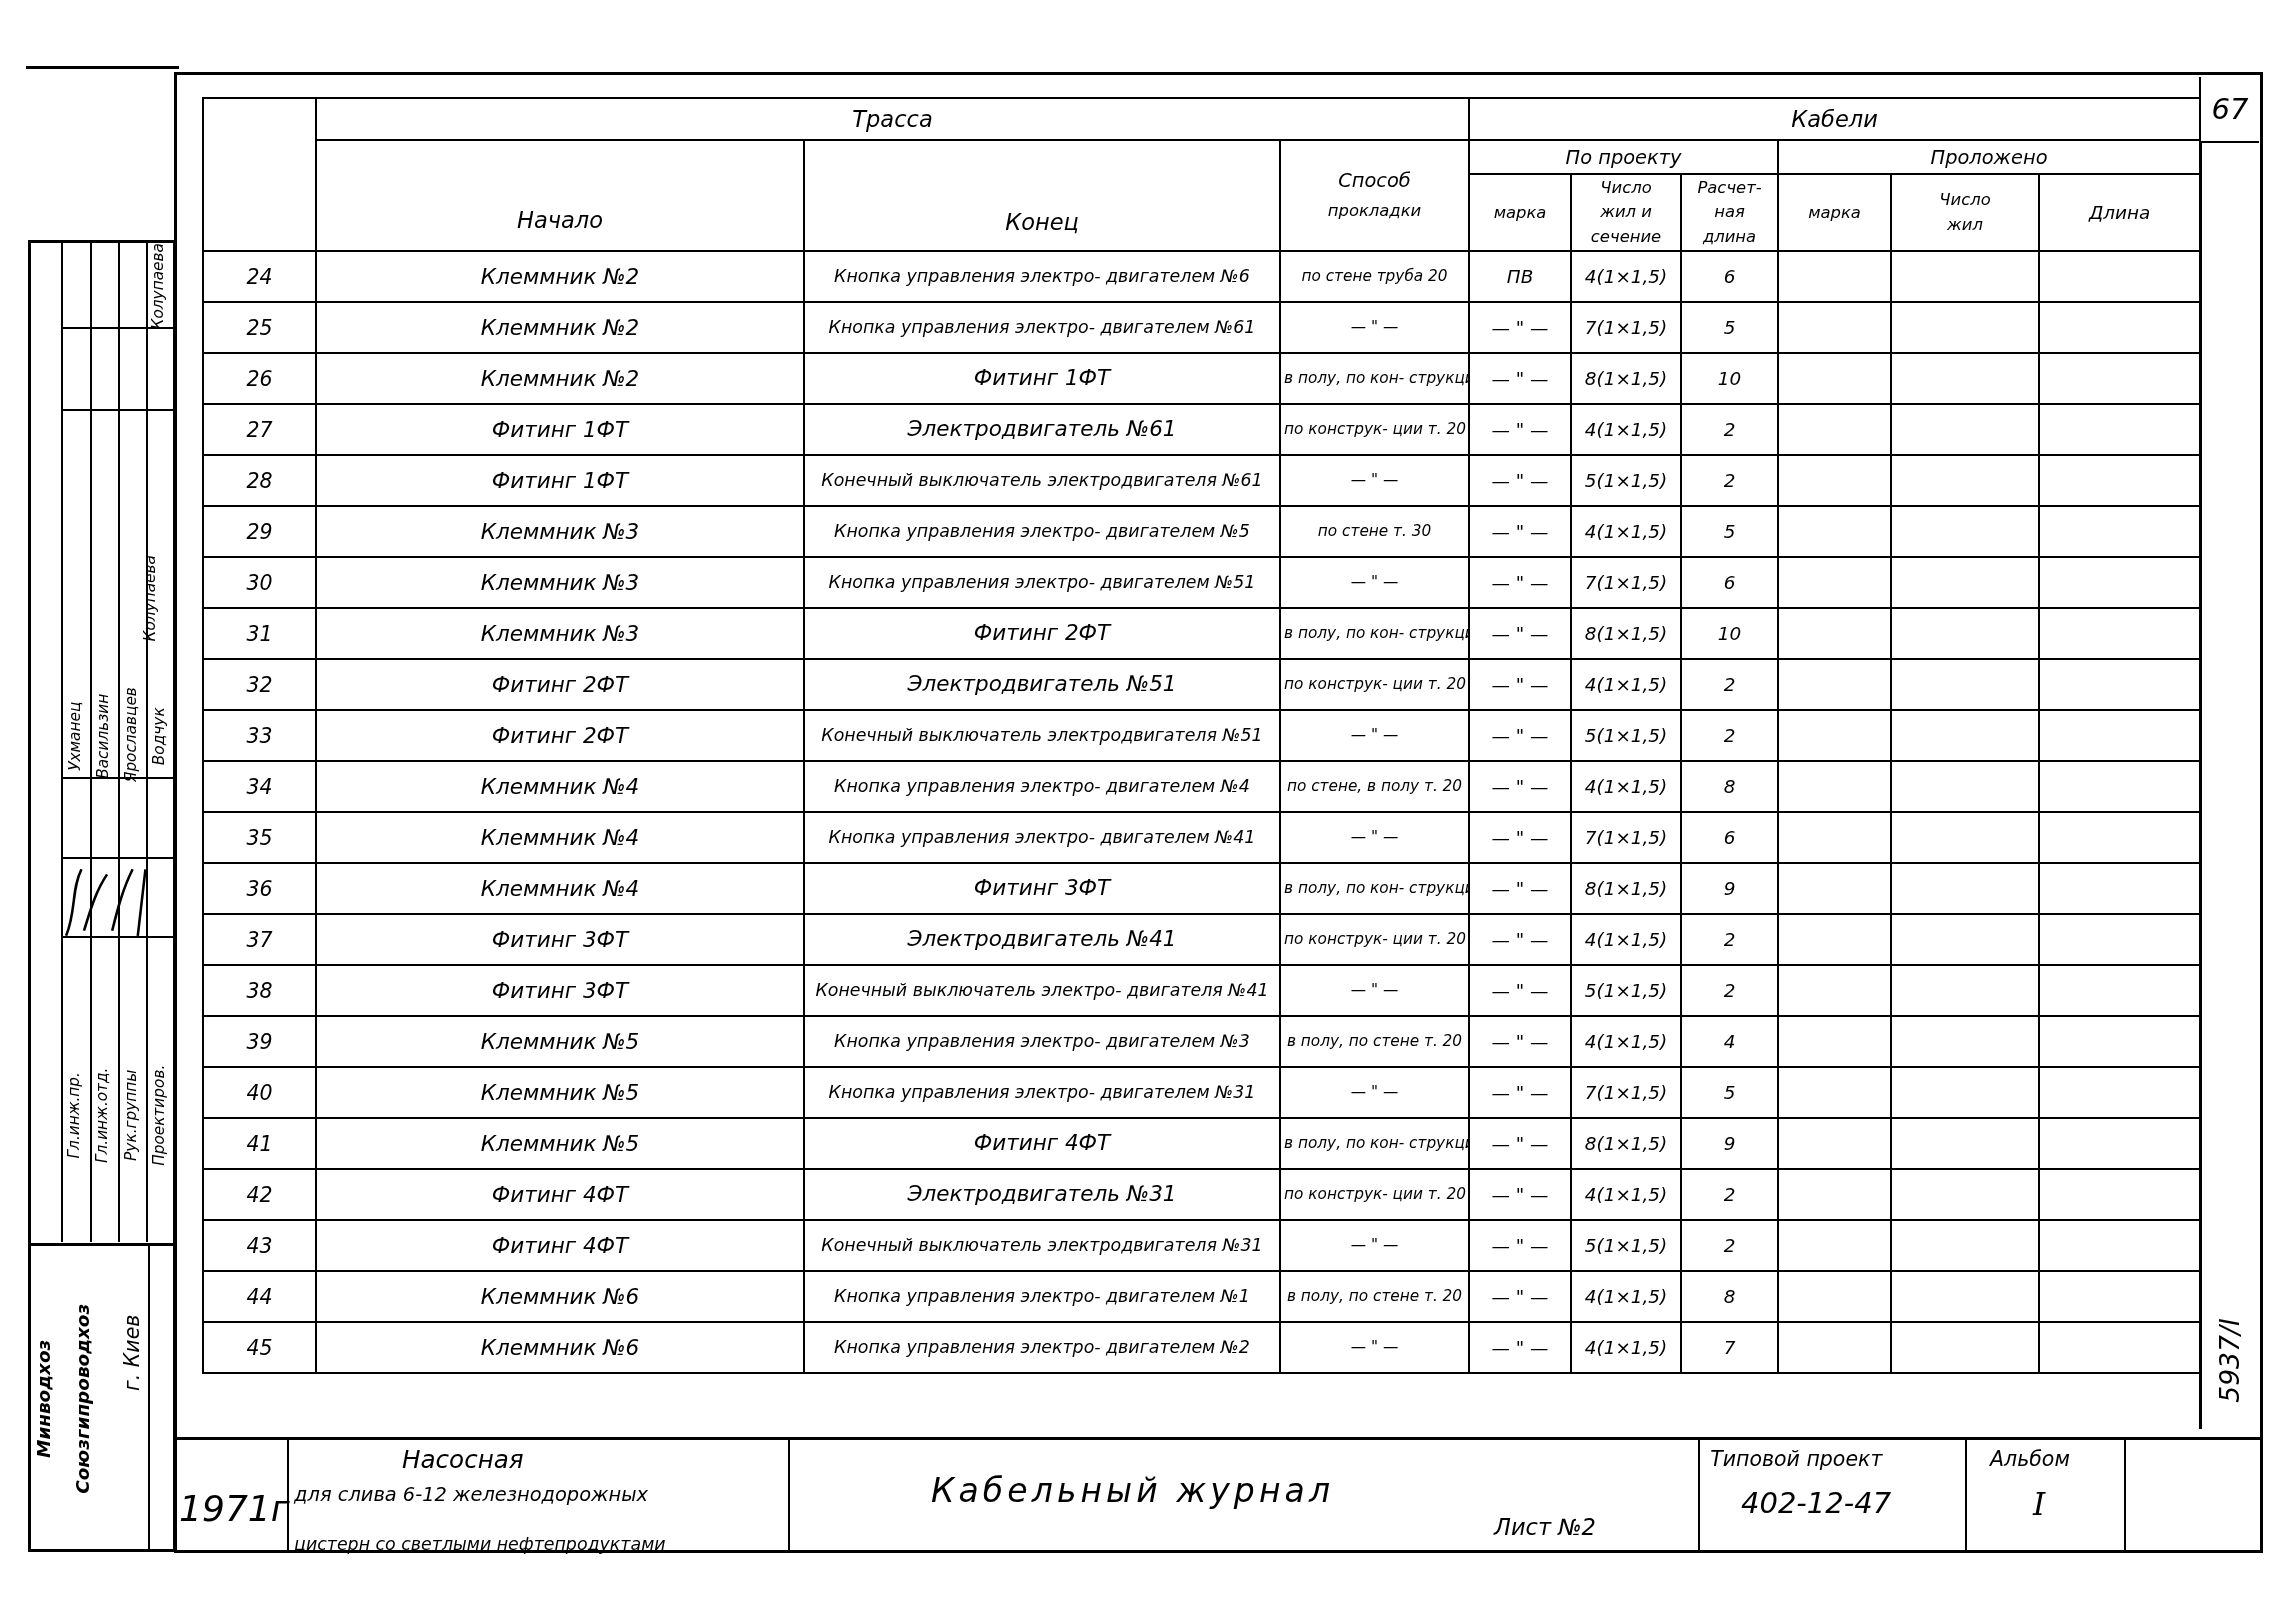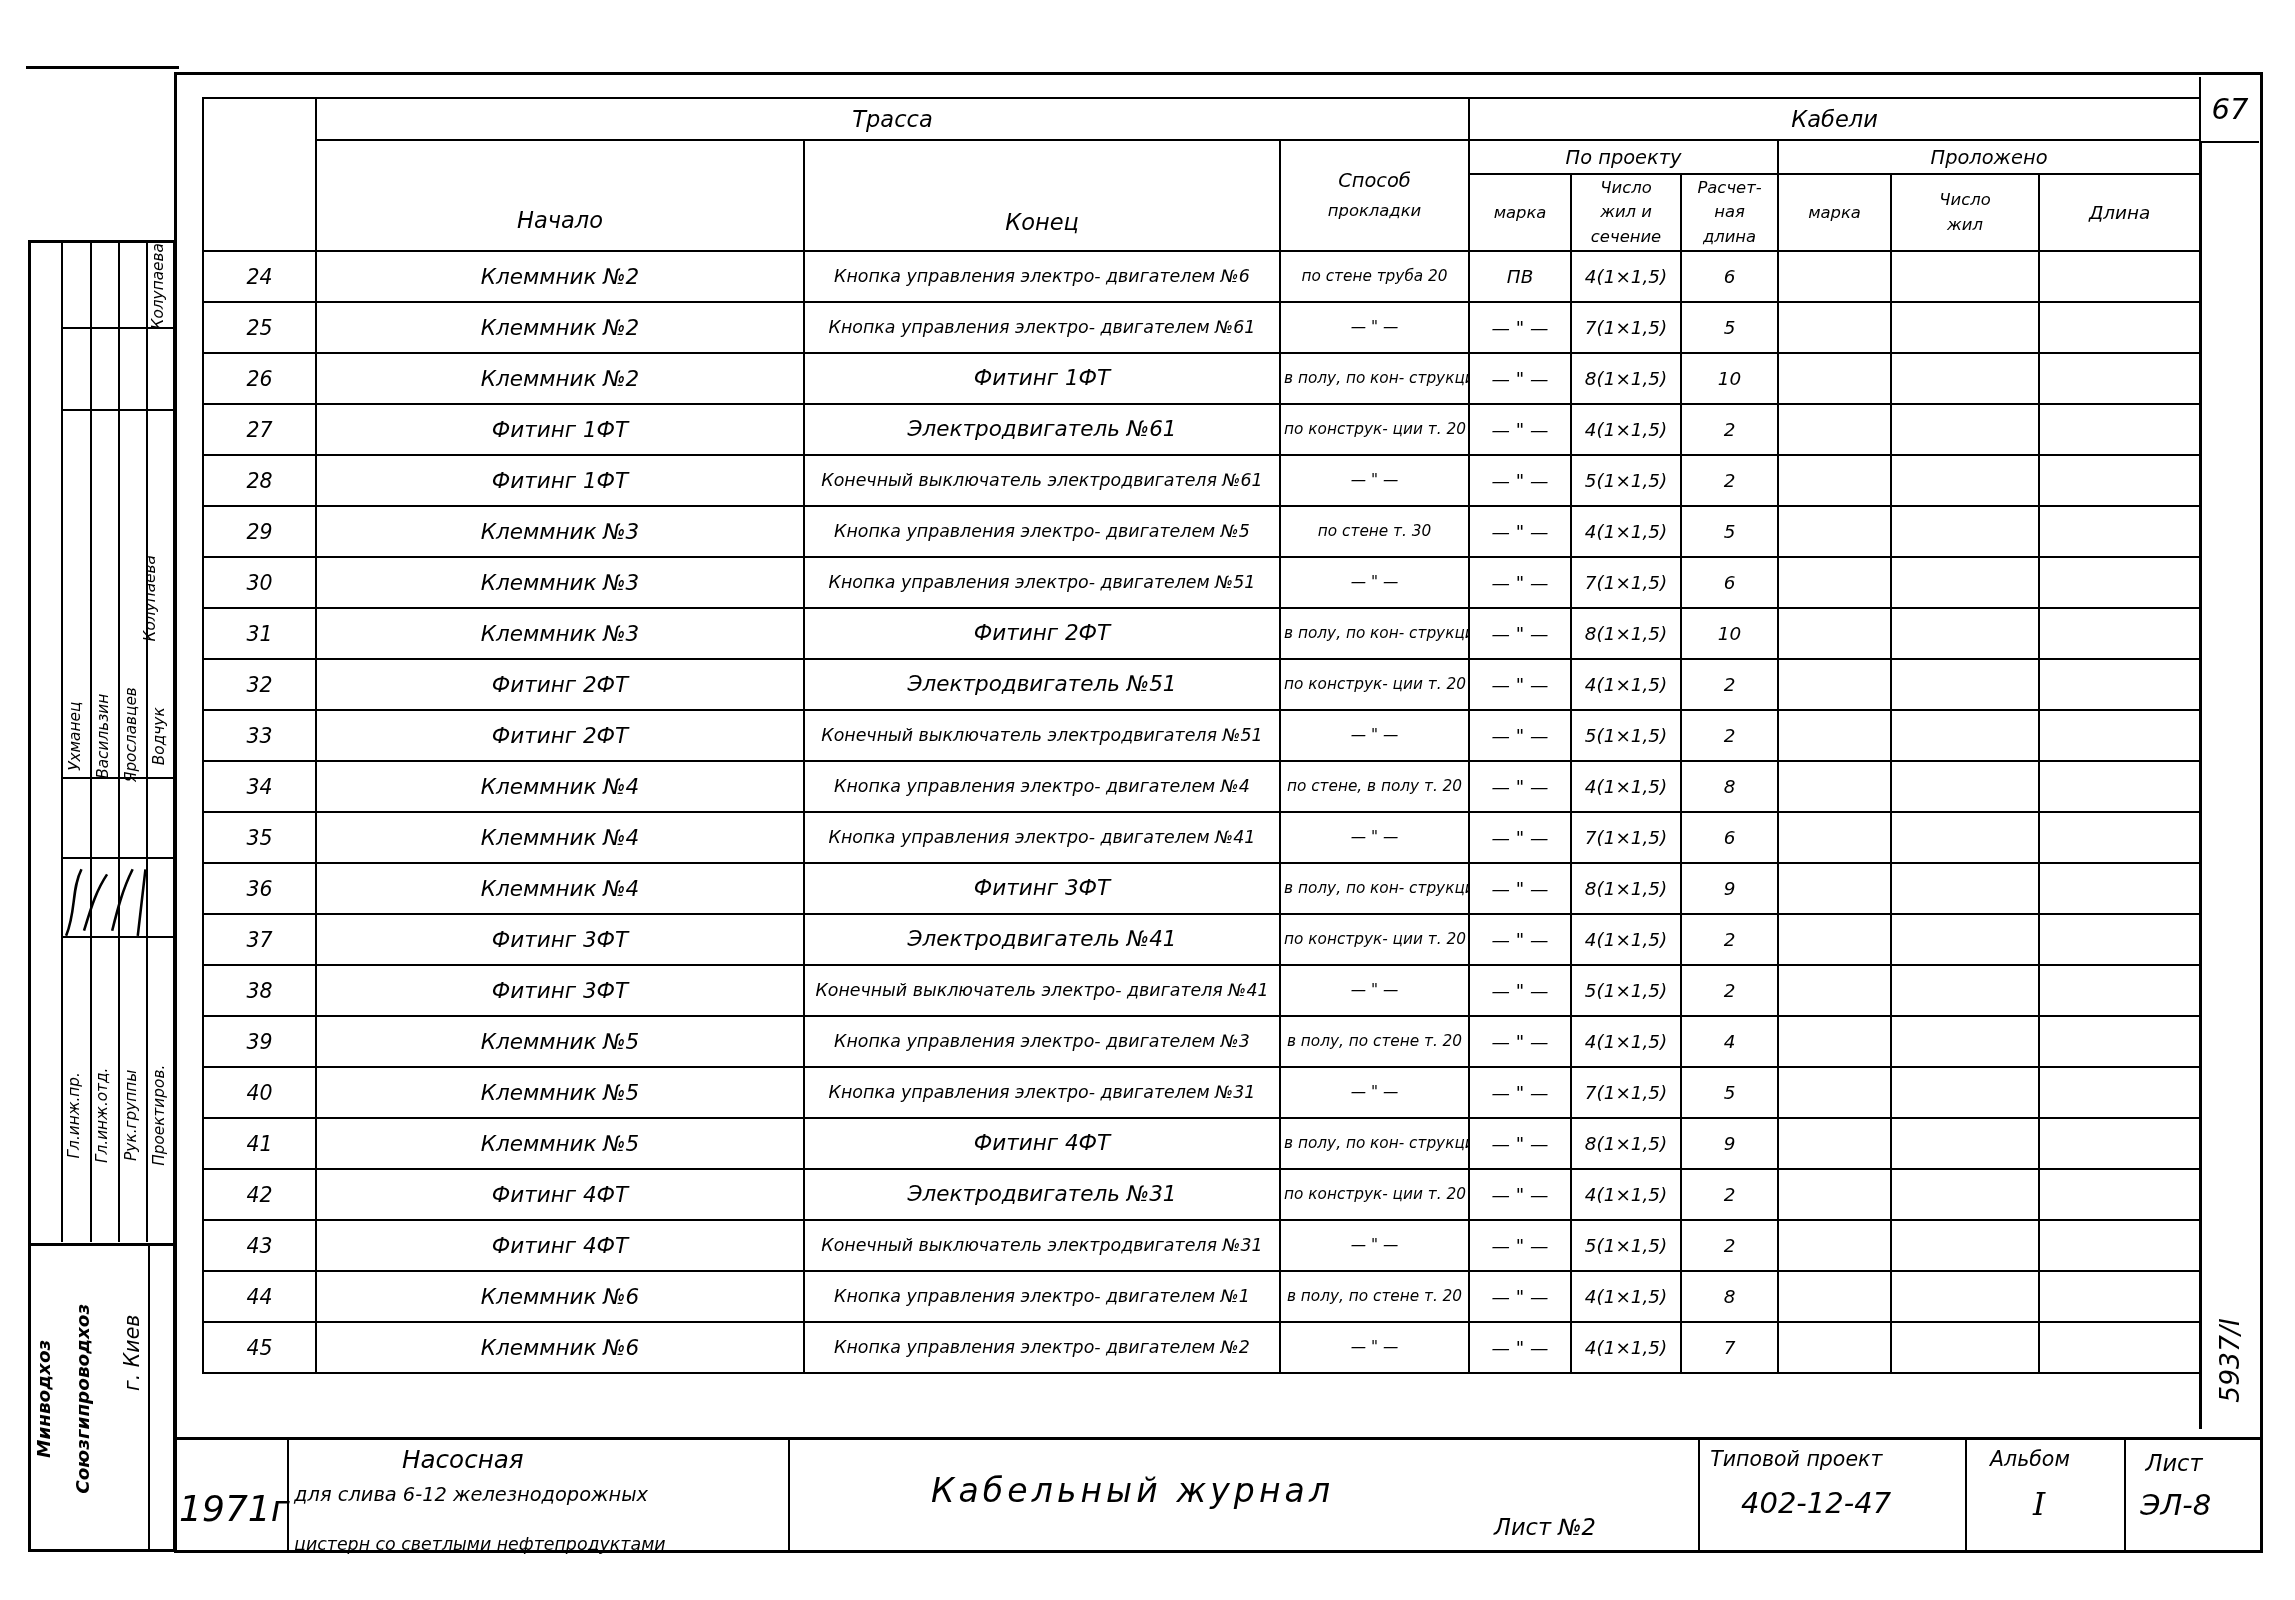--- a/index.html
+++ b/index.html
@@ -374,24 +374,20 @@
   <div class="tb-text" style="left:757px; top:31px; font-size:33px; letter-spacing:4.1px;">Кабельный журнал</div>
   <div class="tb-text" style="left:1320px; top:74px; font-size:22.5px;">Лист №2</div>
   <div class="tb-cell" style="left:1524px; top:-3.1px; width:269px; height:115px; border-width:0 2.6px 0 2.6px;">
     <div class="tb-text" style="left:10.2px; top:10.2px; font-size:20.5px;">Типовой проект</div>
     <div class="tb-text" style="left:41px; top:49px; font-size:29px;">402-12-47</div>
   </div>
   <div class="tb-cell" style="left:1793px; top:-3.1px; width:159px; height:115px; border-width:0 2.6px 0 0;">
     <div class="tb-text" style="left:23px; top:10.2px; font-size:20.5px;">Альбом</div>
     <div class="tb-text" style="left:66px; top:49px; font-size:31px; font-family:'DejaVu Serif', serif;">I</div>
   </div>
-  <div class="tb-cell" style="left:1951px; top:-3.1px; width:138px; height:115px; border-width:0;">
-    <div class="tb-text" style="left:20.5px; top:12.8px; font-size:22.5px;">Лист</div>
-    <div class="tb-text" style="left:15.3px; top:51px; font-size:29px;">ЭЛ-8</div>
-  </div>
 </div>
 
 <div class="abs stamp" style="left:28px; top:240px; width:148px; height:1312px;"></div>
 
 <div class="abs" style="left:61px; top:240px; width:2px; height:1002px; background:#000;"></div>
 <div class="abs" style="left:90px; top:240px; width:2px; height:1002px; background:#000;"></div>
 <div class="abs" style="left:118px; top:240px; width:2px; height:1002px; background:#000;"></div>
 <div class="abs" style="left:146px; top:240px; width:2px; height:1002px; background:#000;"></div>
 <div class="abs" style="left:61px; top:327px; width:115px; height:2px; background:#000;"></div>
 <div class="abs" style="left:61px; top:409px; width:115px; height:2px; background:#000;"></div>

